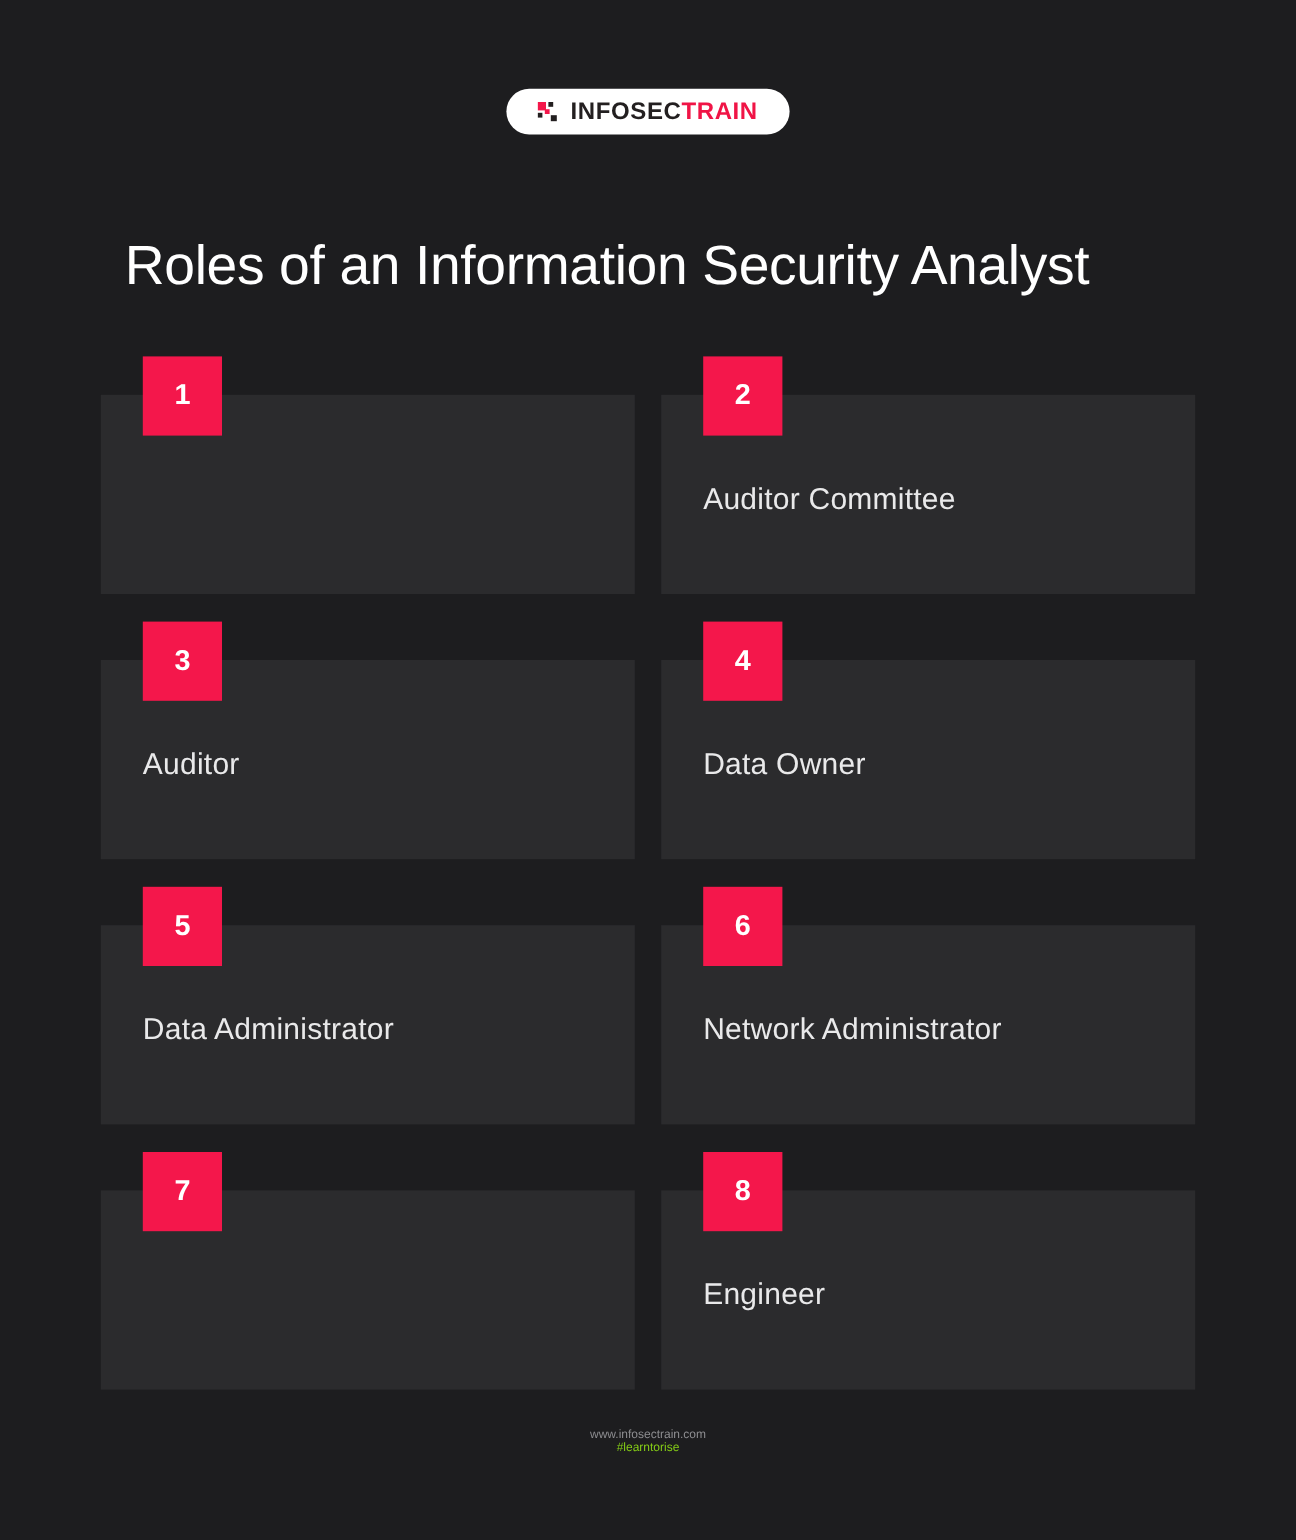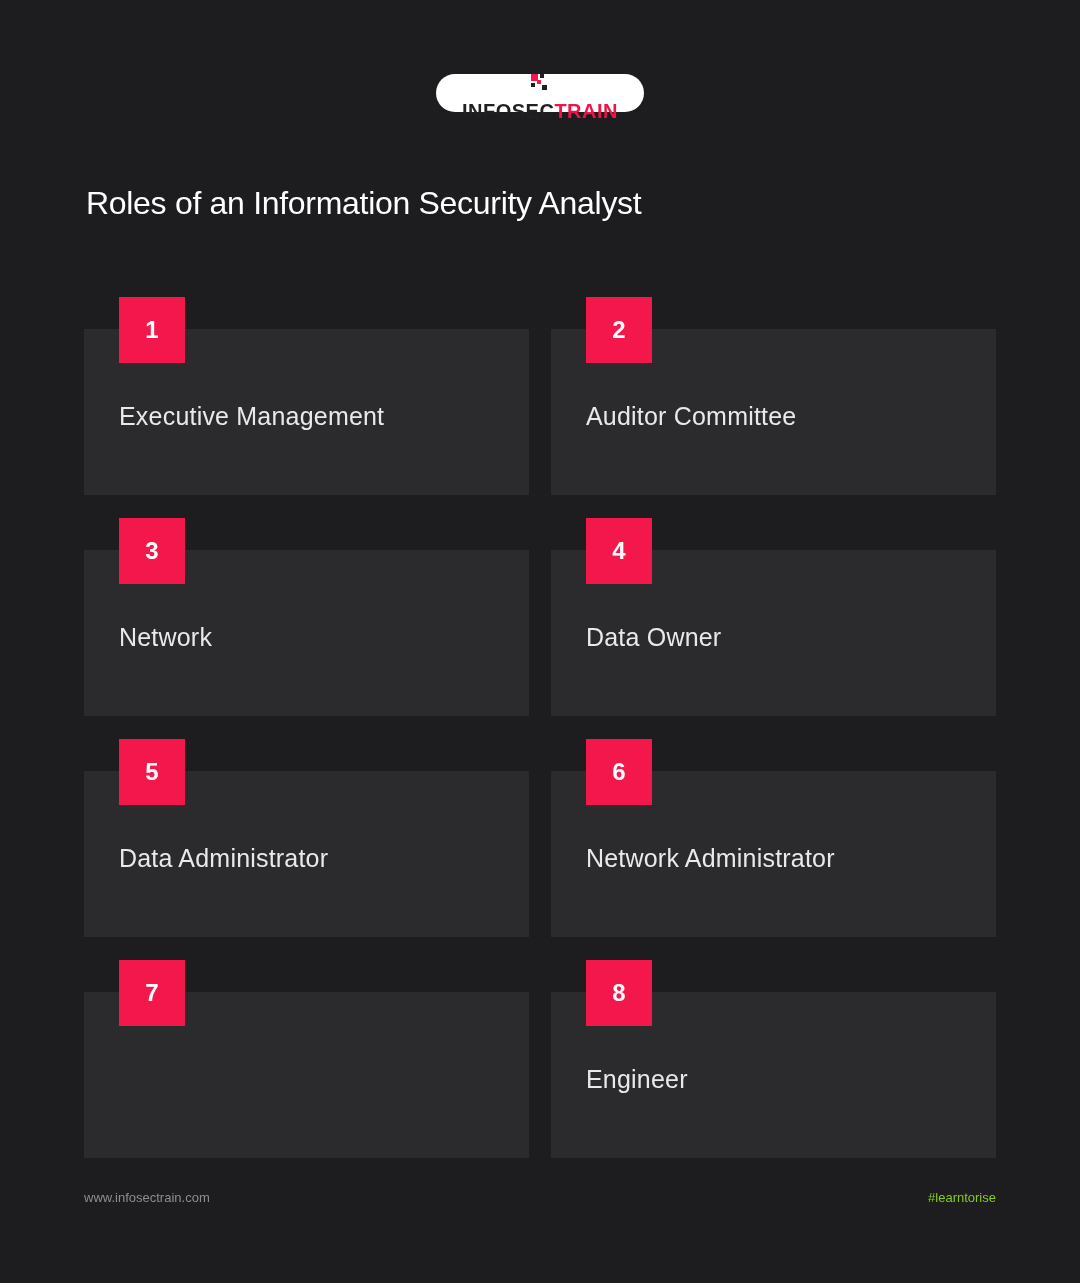--- a/index.html
+++ b/index.html
@@ -25,45 +25,44 @@
     justify-content: center;
   }
   .logo-pill {
     background: #ffffff;
     border-radius: 22px;
     height: 38px;
     padding: 0 26px;
     display: flex;
     align-items: center;
     gap: 10px;
-    flex-direction: column;
   }
   .logo-mark {
     width: 17px;
     height: 17px;
     display: block;
   }
   .logo-text {
     font-size: 20px;
     font-weight: bold;
     letter-spacing: 0.5px;
     line-height: 1;
     white-space: nowrap;
   }
   .logo-text .t1 { color: #231f20; }
   .logo-text .t2 { color: #f01446; }
 
   
   .title {
     position: absolute;
     top: 163px;
-    left: 86px;
+    left: 104px;
     width: 920px;
     color: #ffffff;
-    font-size: 32px;
+    font-size: 46px;
     font-weight: normal;
     letter-spacing: -0.3px;
     line-height: 1.2;
   }
 
   
   .grid {
     position: absolute;
     top: 297px;
     left: 84px;
@@ -115,21 +114,22 @@
   
   .footer {
     position: absolute;
     left: 84px;
     right: 84px;
     top: 1190px;
     display: flex;
     justify-content: space-between;
     align-items: center;
     color: #8d8d90;
-    font-size: 13px;
+    font-size: 10px;
+    flex-direction: column;
   }
   .footer .hashtag {
     color: #84cc16;
   }
 </style>
 </head>
 <body>
 
 <div class="logo-wrap">
   <div class="logo-pill">
@@ -146,33 +146,32 @@
   </div>
 </div>
 
 <h1 class="title">Roles of an Information Security Analyst</h1>
 
 <div class="grid">
 
   <div class="card">
     <div class="card-body"></div>
     <div class="badge">1</div>
-    <div class="card-label">Executive Management</div>
   </div>
 
   <div class="card">
     <div class="card-body"></div>
     <div class="badge">2</div>
     <div class="card-label">Auditor Committee</div>
   </div>
 
   <div class="card">
     <div class="card-body"></div>
     <div class="badge">3</div>
-    <div class="card-label">Network</div>
+    <div class="card-label">Auditor</div>
   </div>
 
   <div class="card">
     <div class="card-body"></div>
     <div class="badge">4</div>
     <div class="card-label">Data Owner</div>
   </div>
 
   <div class="card">
     <div class="card-body"></div>

